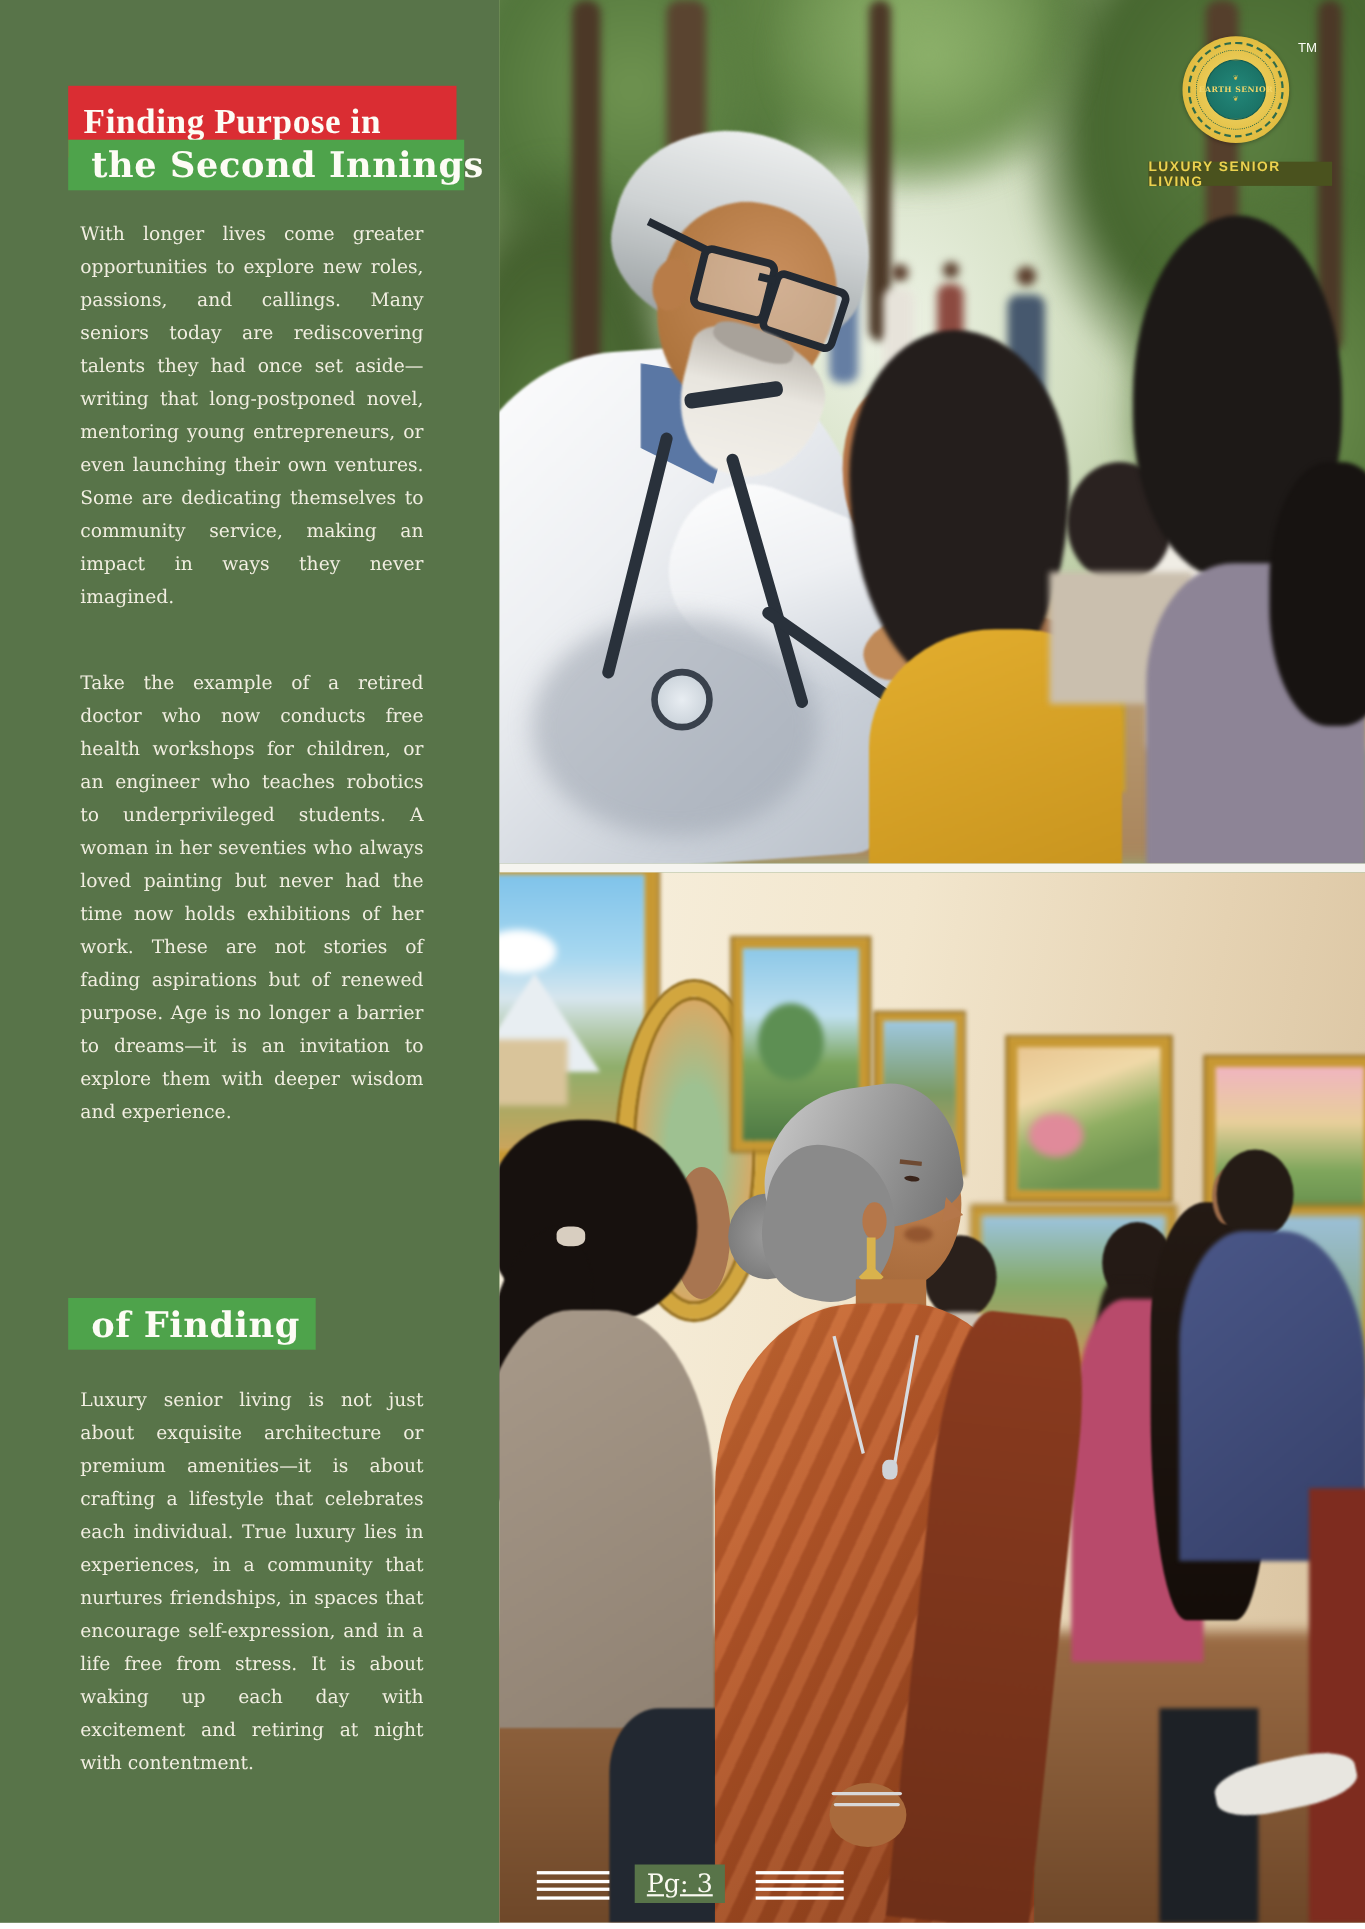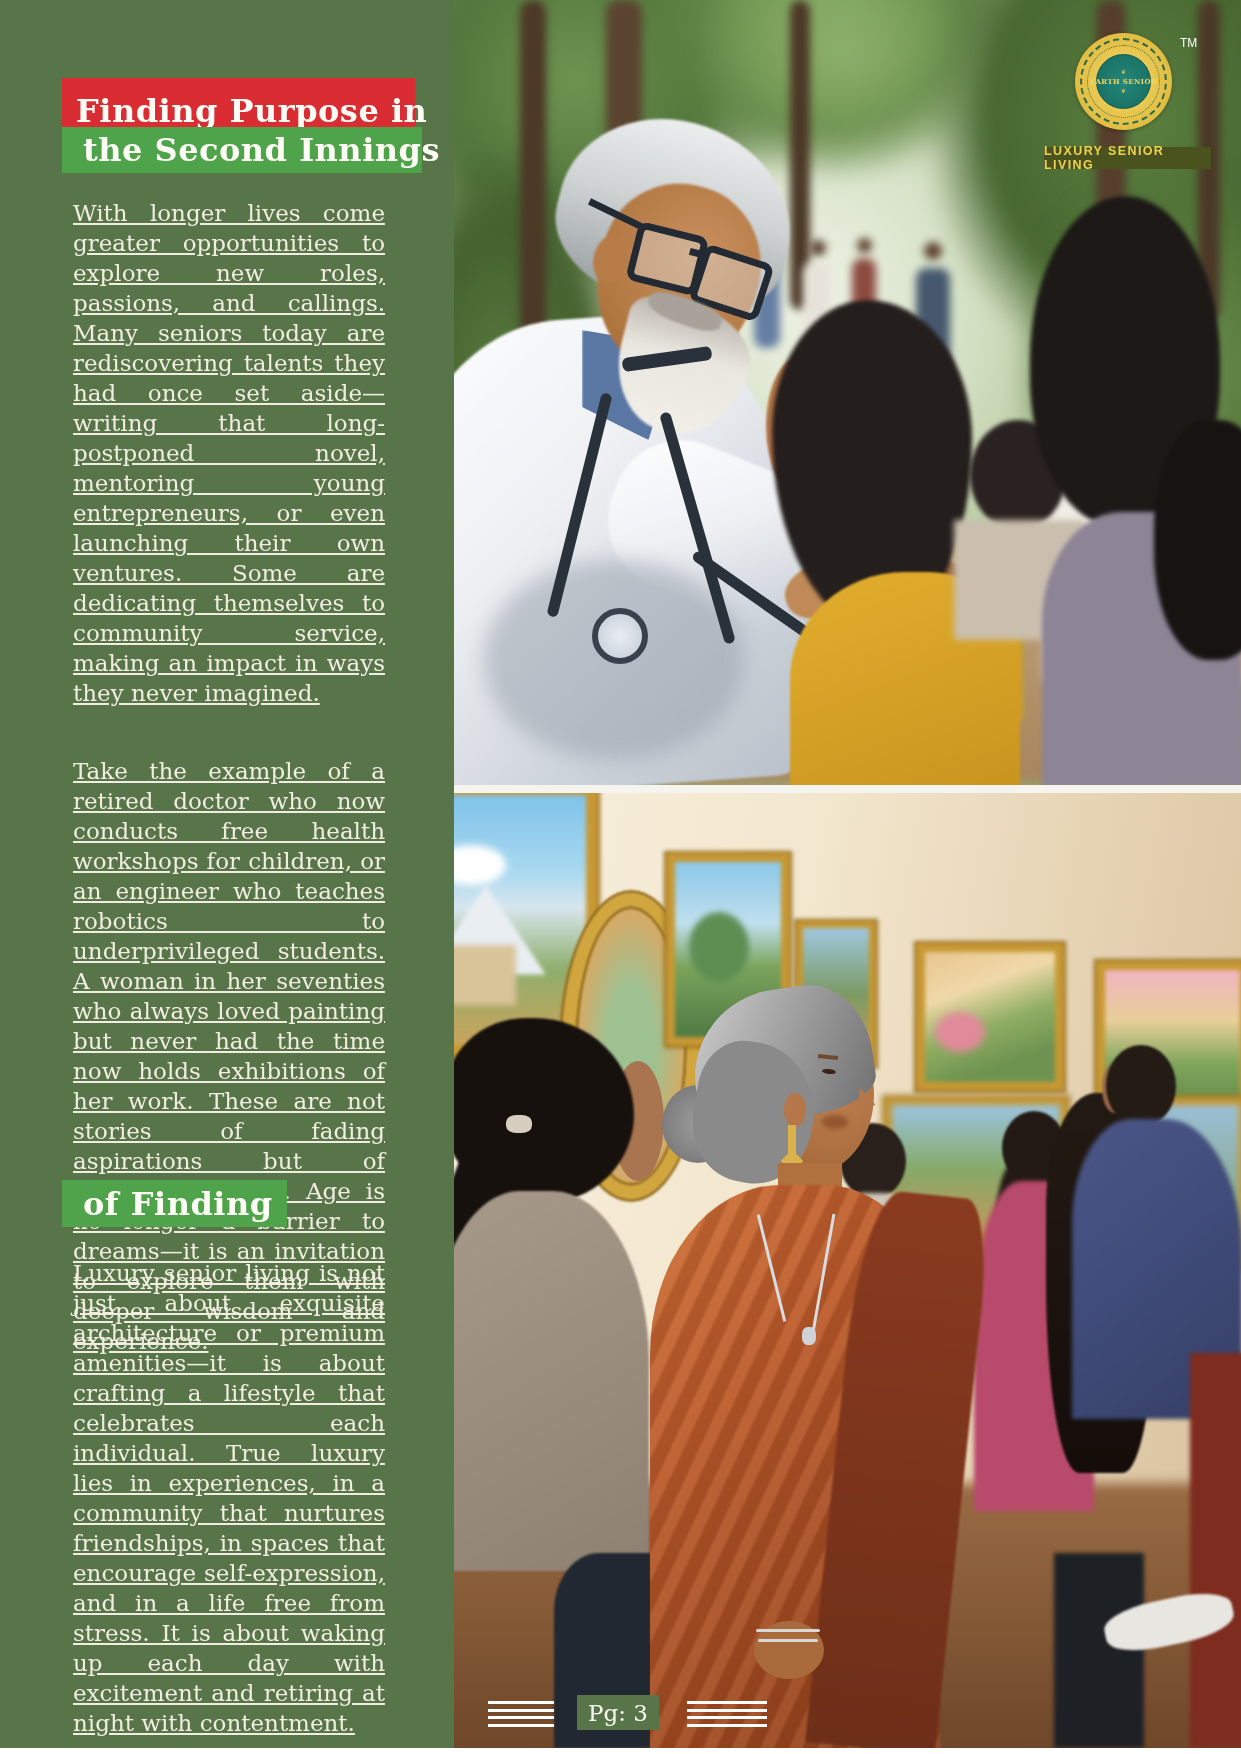--- a/index.html
+++ b/index.html
@@ -5,21 +5,21 @@
   html,body{margin:0;padding:0;background:#ffffff;}
   .page{position:relative;width:1241px;height:1754px;background:#587449;overflow:hidden;
         font-family:"DejaVu Serif",serif;}
   .abs{position:absolute;}
 
   
   .h-bar{display:flex;align-items:center;padding-left:14px;color:#fdfcf5;font-weight:700;
          font-size:32px;letter-spacing:.5px;white-space:nowrap;}
   .h-red{background:#da2d33;}
   .h-green{background:#4ea34b;padding-left:21px;}
-  .body-col{width:312px;color:#f1eee1;font-size:23px;line-height:30px;text-align:justify;text-decoration:underline;}
+  .body-col{width:312px;color:#f1eee1;font-size:17px;line-height:30px;text-align:justify;}
   .body-col p{margin:0 0 48px 0;}
 
   
   .photo{overflow:hidden;background:#9db285;}
   .b1{filter:blur(1px);} .b2{filter:blur(2px);} .b3{filter:blur(3px);}
   .b4{filter:blur(4px);} .b6{filter:blur(6px);} .b8{filter:blur(8px);} .b10{filter:blur(10px);}
 
   
   .pt-sky{left:0;top:0;width:787px;height:785px;
     background:radial-gradient(ellipse at 45% 38%,#eef3e6 0%,#d3dfc2 28%,#abc090 55%,#7f9a63 100%);}
@@ -199,41 +199,41 @@
     <div class="abs badge" style="left:12px;top:12px;width:73px;height:73px;border:1px dotted #2f6b4a;box-sizing:border-box;"></div>
     <div class="abs badge" style="left:21px;top:21px;width:55px;height:55px;background:radial-gradient(#23887a,#176a5e);border:1px solid #0f5a50;box-sizing:border-box;display:flex;flex-direction:column;align-items:center;justify-content:center;gap:2px;">
       <span style="color:#e8c551;font-size:6px;line-height:6px;">❦</span>
       <span style="color:#f0d569;font-size:7px;font-weight:700;letter-spacing:.4px;white-space:nowrap;font-family:'DejaVu Serif',serif;">EARTH SENIOR</span>
       <span style="color:#e8c551;font-size:6px;line-height:6px;">❦</span>
     </div>
   </div>
   <div class="abs" style="left:1180px;top:36px;color:#fdfdf8;font-size:12px;font-family:'Liberation Sans',sans-serif;">TM</div>
   <div class="abs band" style="left:1044px;top:147px;width:167px;height:22px;background:#4a521e;color:#ecd24f;font-size:12.5px;">LUXURY SENIOR LIVING</div>
 
-  <div class="abs h-bar h-red" style="left:62px;top:78px;width:339px;height:65px;">Finding Purpose in</div>
+  <div class="abs h-bar h-red" style="left:62px;top:78px;width:339px;height:65px;font-family:Liberation Serif, serif;">Finding Purpose in</div>
   <div class="abs h-bar h-green" style="left:62px;top:127px;width:339px;height:46px;">the Second Innings</div>
 
   <div class="abs body-col" style="left:73px;top:198px;">
     <p>With longer lives come greater opportunities to explore new roles, passions, and callings. Many seniors today are rediscovering talents they had once set aside—writing that long-postponed novel, mentoring young entrepreneurs, or even launching their own ventures. Some are dedicating themselves to community service, making an impact in ways they never imagined.</p>
     <p>Take the example of a retired doctor who now conducts free health workshops for children, or an engineer who teaches robotics to underprivileged students. A woman in her seventies who always loved painting but never had the time now holds exhibitions of her work. These are not stories of fading aspirations but of renewed purpose. Age is no longer a barrier to dreams—it is an invitation to explore them with deeper wisdom and experience.</p>
   </div>
 
   <div class="abs h-bar h-green" style="left:62px;top:1180px;width:204px;height:47px;">of Finding</div>
 
   <div class="abs body-col" style="left:73px;top:1258px;">
     <p>Luxury senior living is not just about exquisite architecture or premium amenities—it is about crafting a lifestyle that celebrates each individual. True luxury lies in experiences, in a community that nurtures friendships, in spaces that encourage self-expression, and in a life free from stress. It is about waking up each day with excitement and retiring at night with contentment.</p>
   </div>
 
   <div class="abs linegrp" style="left:488px;top:1701px;width:66px;height:26px;">
     <span></span>
       <span></span>
       <span></span>
       <span></span>
   </div>
-  <div class="abs pgbox" style="left:577px;top:1695px;width:82px;height:35px;">Pg: 3</div>
+  <div class="abs pgbox" style="left:577px;top:1695px;width:82px;height:35px;text-decoration:underline;">Pg: 3</div>
   <div class="abs linegrp" style="left:687px;top:1701px;width:80px;height:26px;">
     <span></span>
       <span></span>
       <span></span>
       <span></span>
   </div>
 
 </div>
 
 </body></html>

